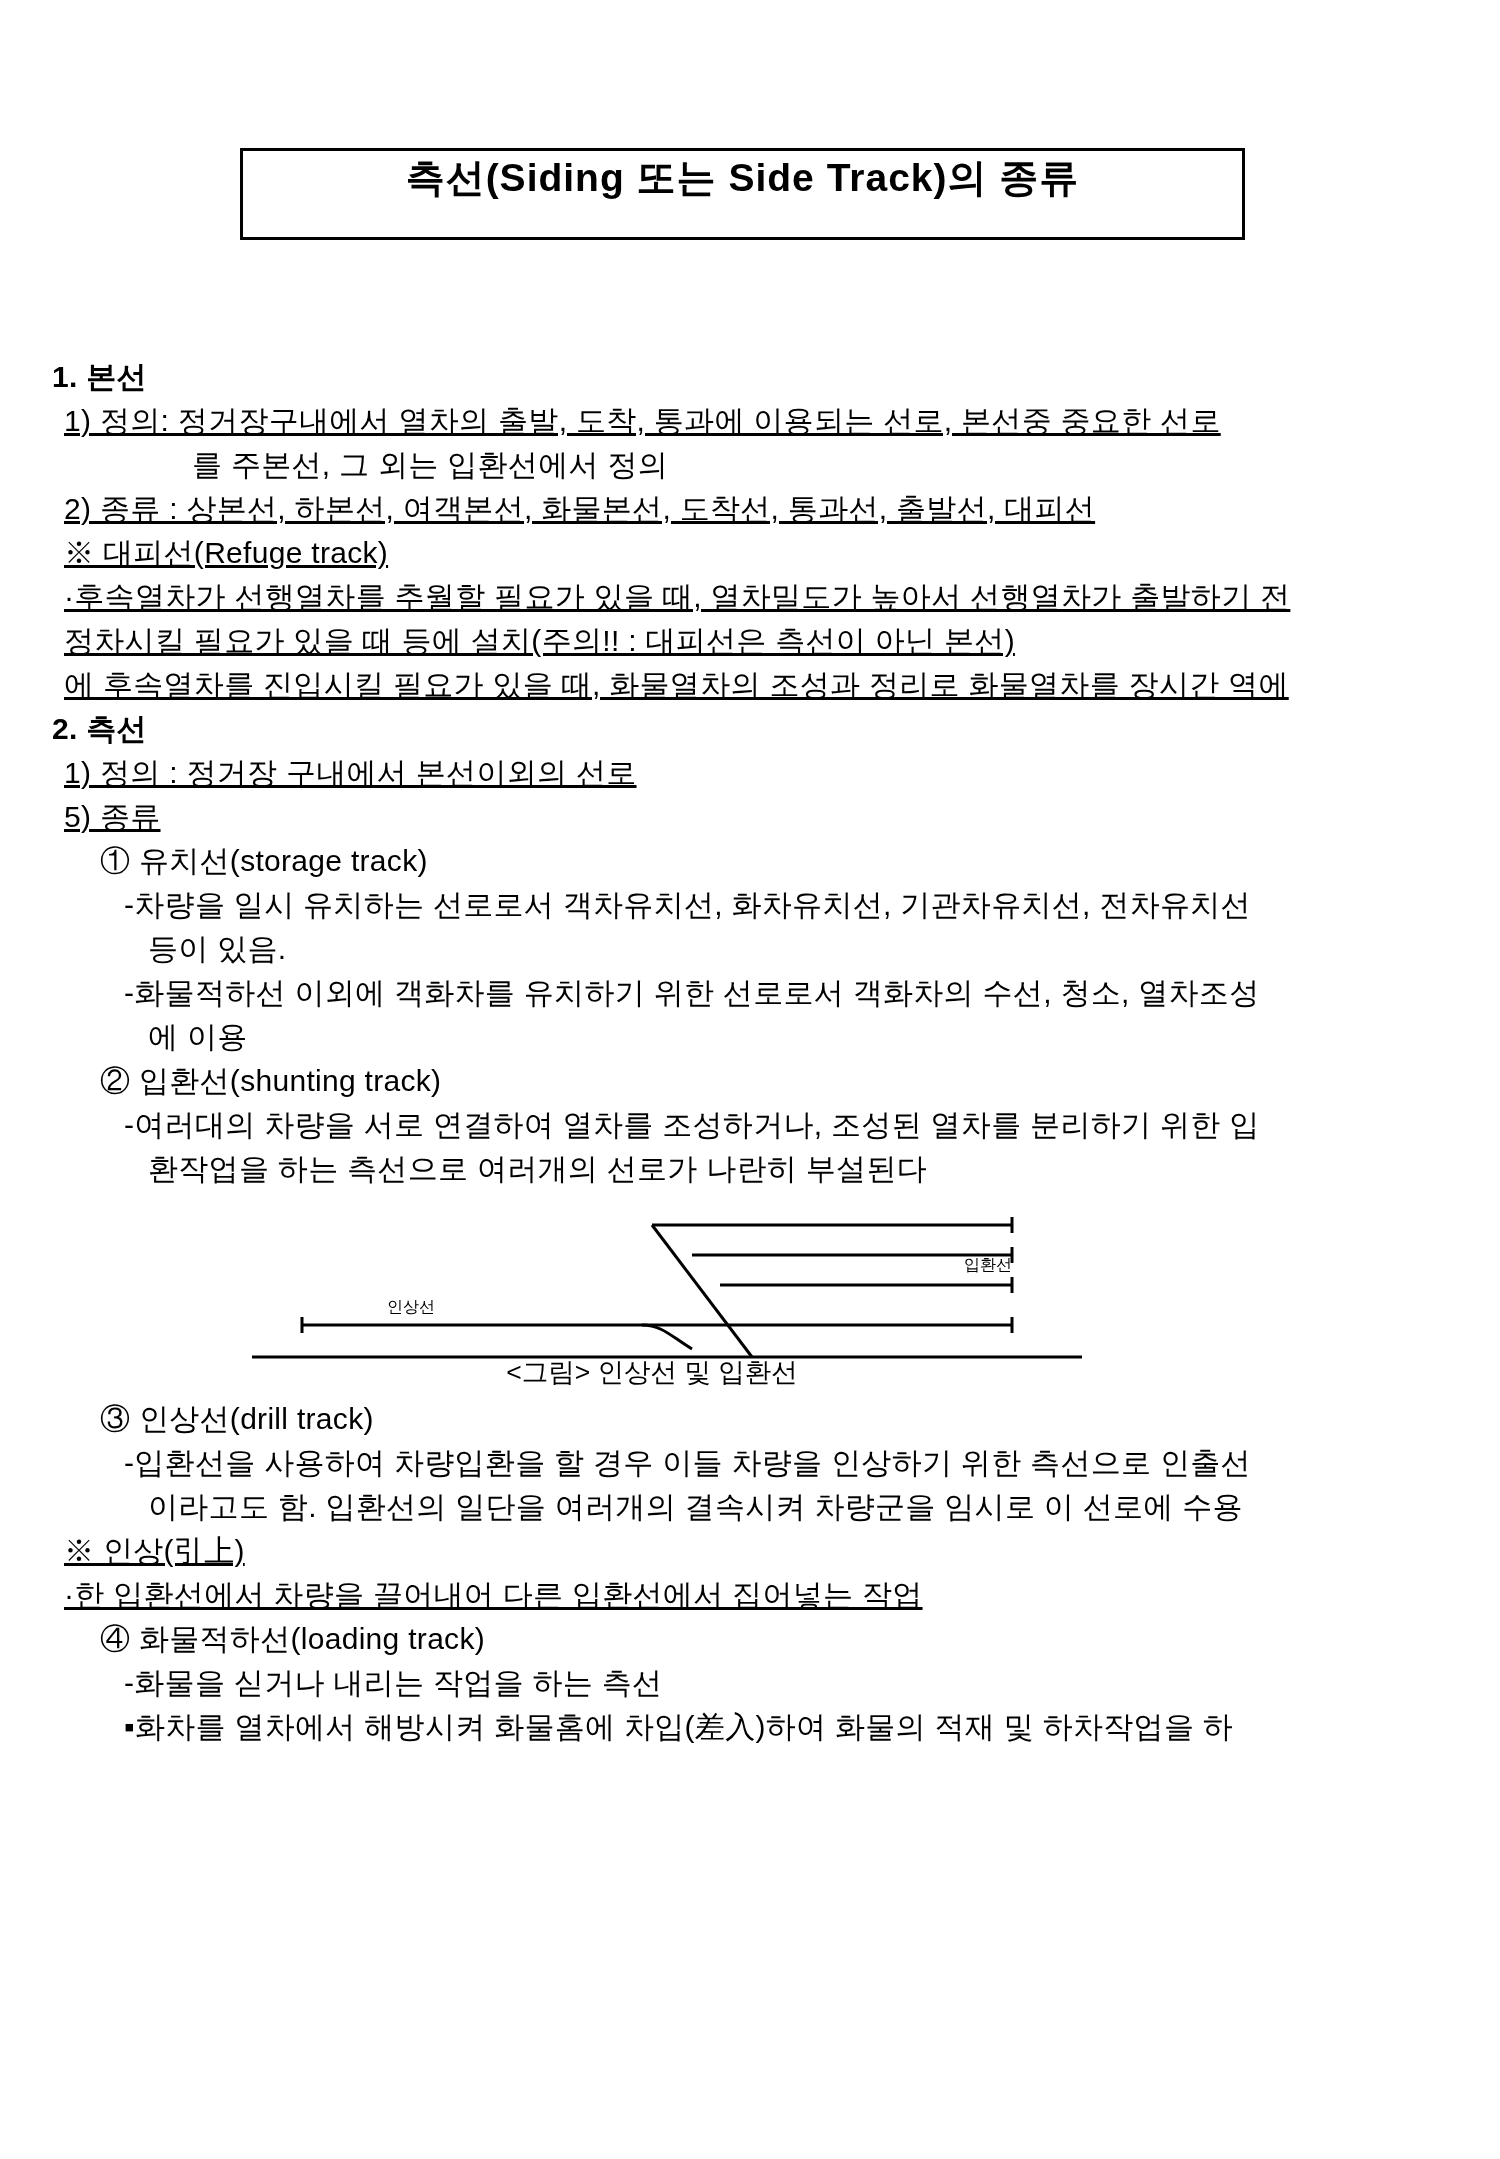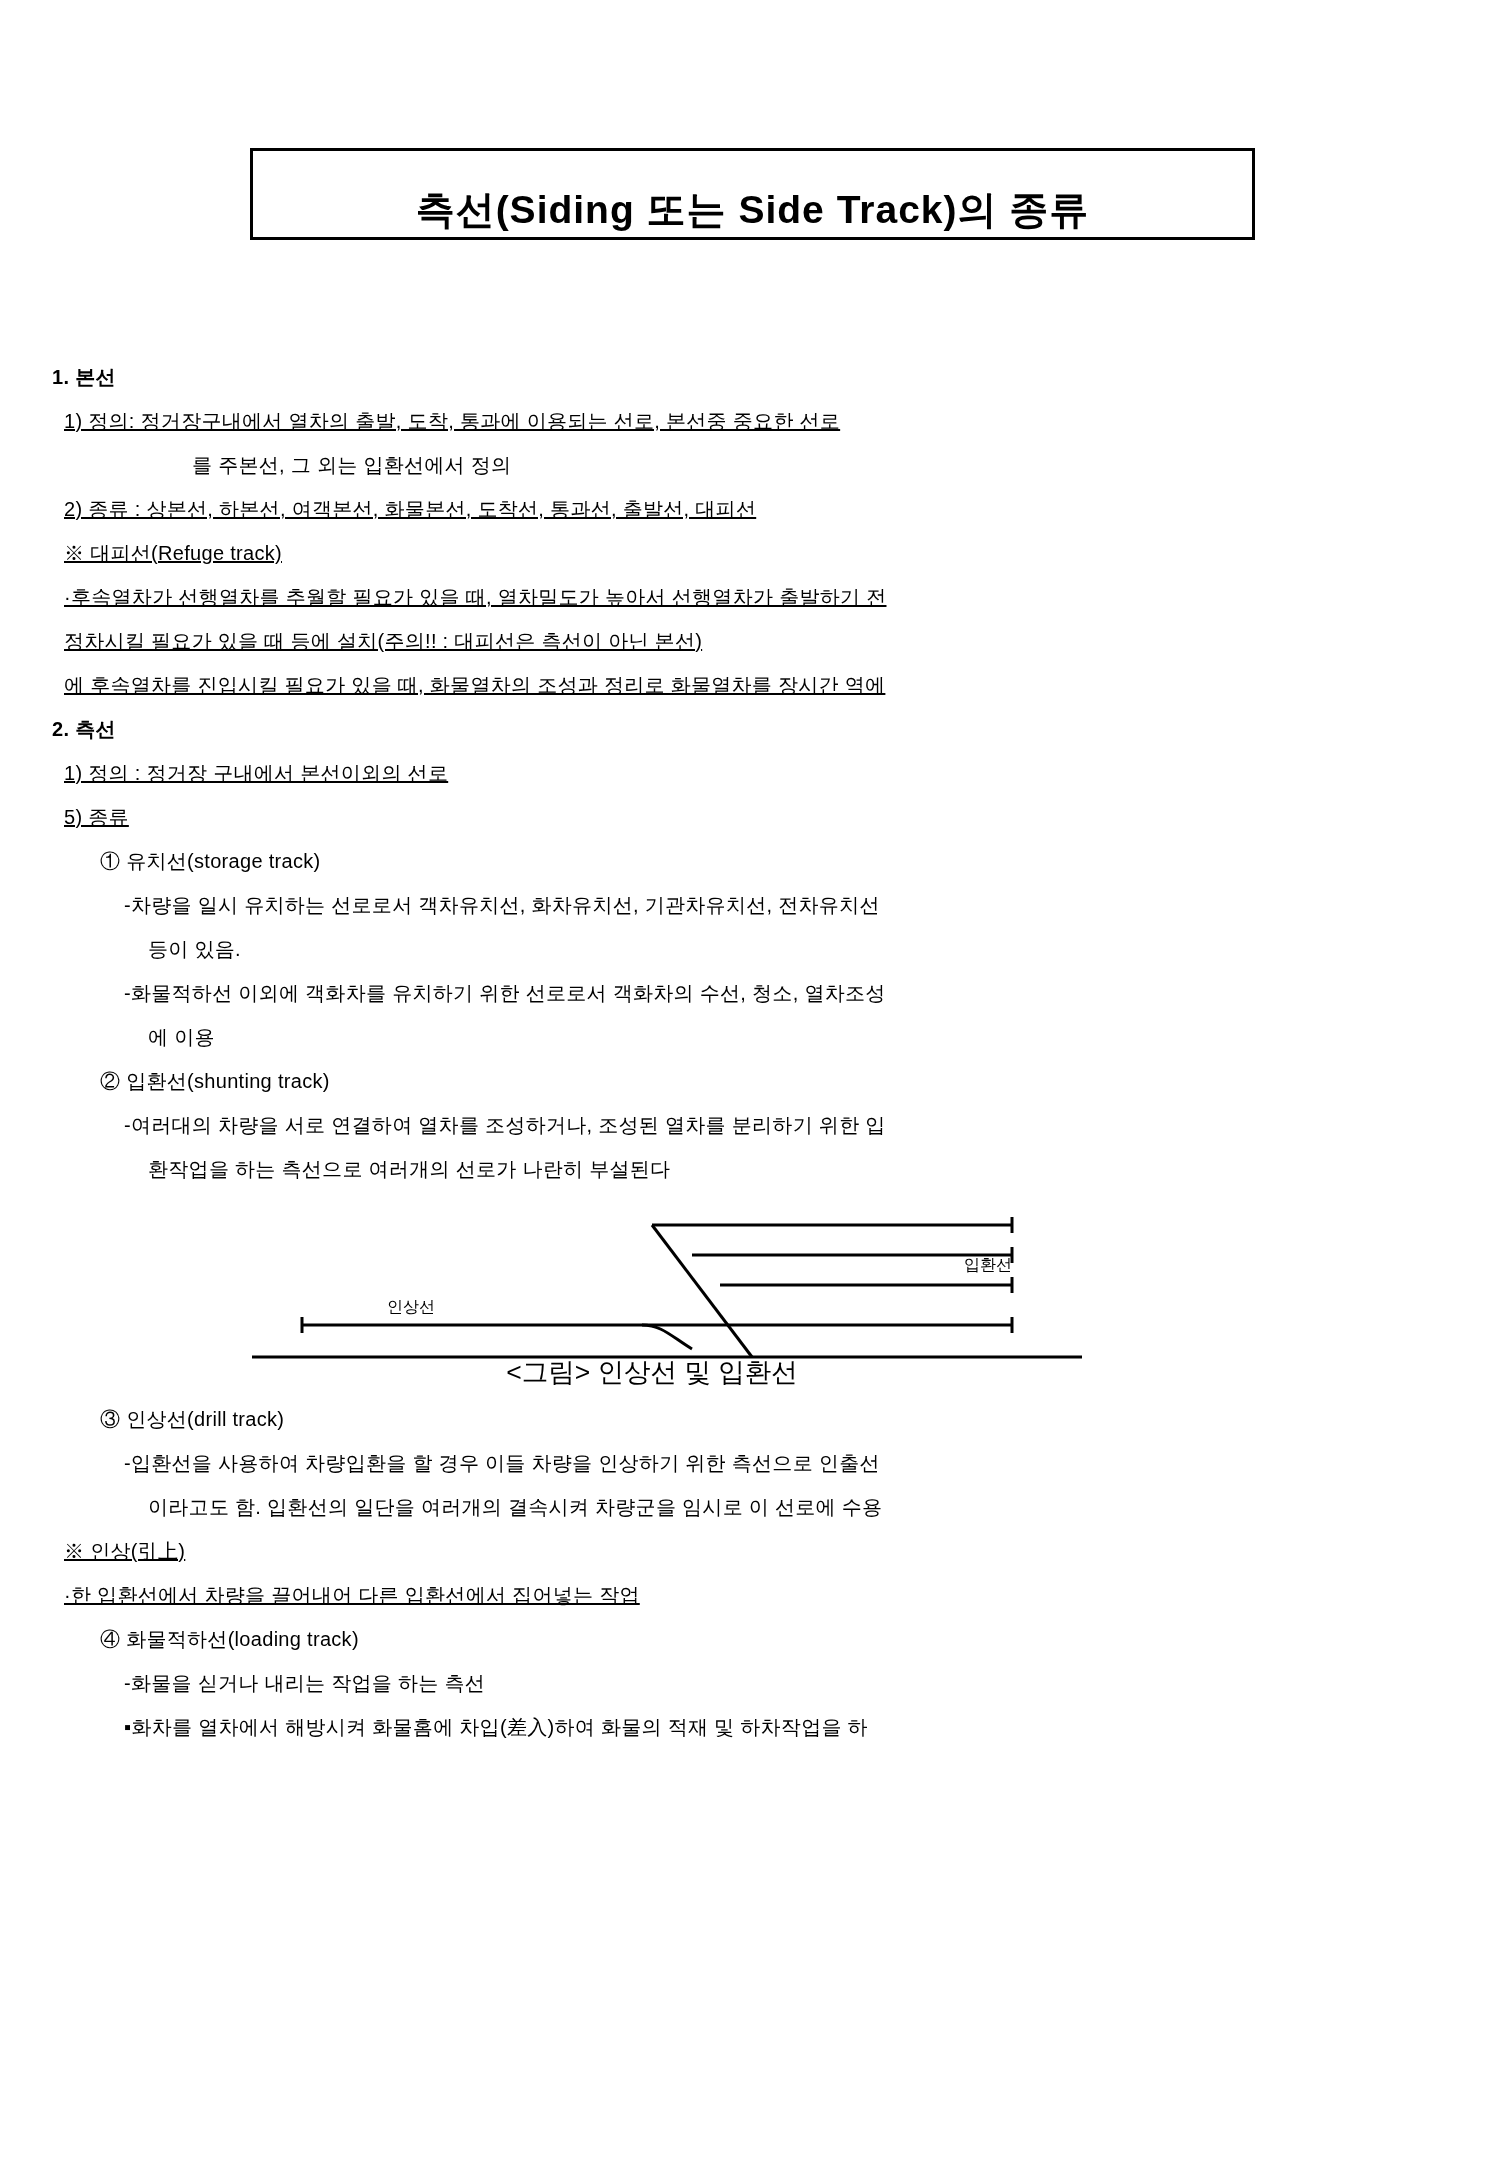--- a/index.html
+++ b/index.html
@@ -19,46 +19,46 @@
     position: relative;
     width: 1500px;
     height: 2159px;
     box-sizing: border-box;
     padding: 0;
   }
 
   
   .title-box {
     position: absolute;
-    left: 250px;
+    left: 240px;
     top: 148px;
     width: 1005px;
     height: 92px;
     border: 3px solid #000;
     display: flex;
-    align-items: flex-end;
+    align-items: flex-start;
     justify-content: center;
     box-sizing: border-box;
   }
   .title-box .title-text {
     font-size: 39px;
     font-weight: bold;
     letter-spacing: 1px;
     white-space: nowrap;
   }
 
   
   .content {
     position: absolute;
     left: 52px;
     top: 355px;
     width: 1400px;
   }
   .line {
-    font-size: 20px;
+    font-size: 30px;
     line-height: 44px;
     white-space: pre-wrap;
     letter-spacing: 0.3px;
   }
   .bold { font-weight: bold; }
   .indent-0 { margin-left: 0px; }
   .indent-1 { margin-left: 12px; text-decoration: underline; }
   .indent-2 { margin-left: 48px; }
   .indent-3 { margin-left: 72px; }
   .indent-4 { margin-left: 96px; }

